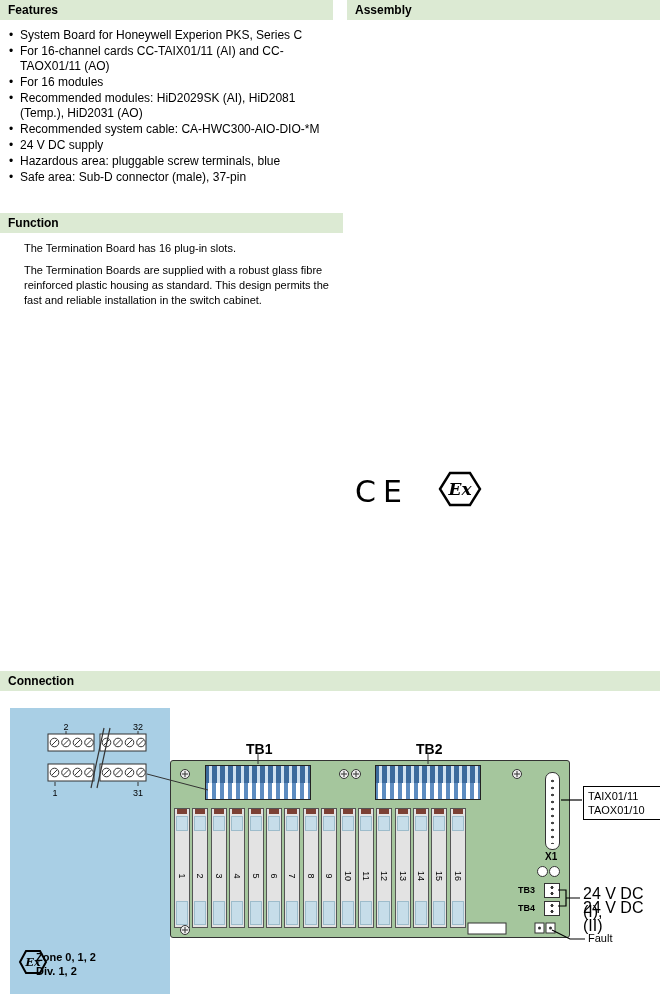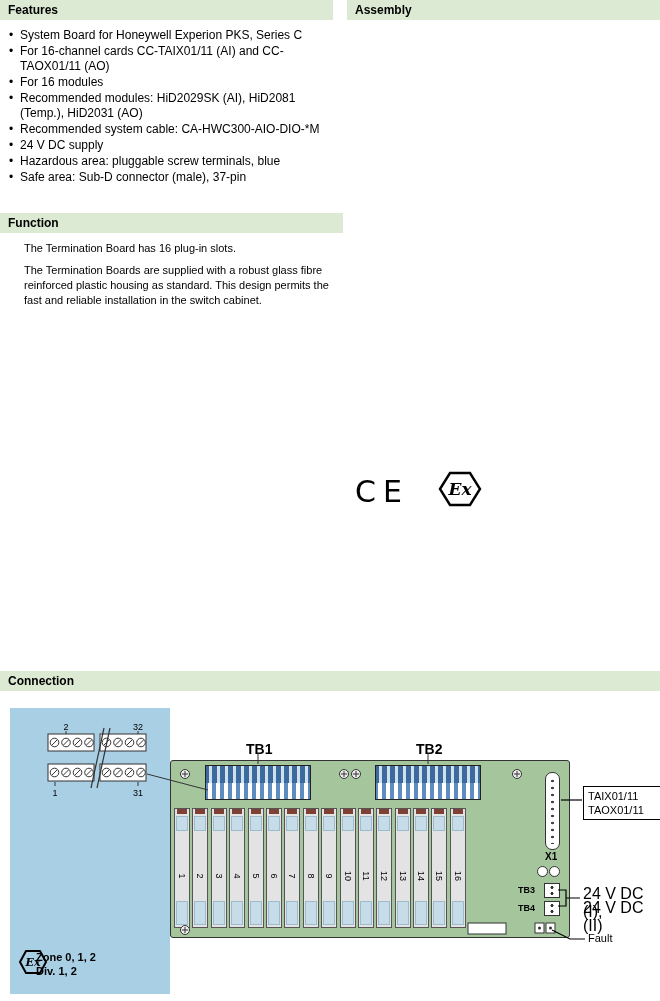--- a/index.html
+++ b/index.html
@@ -296,21 +296,21 @@
       <path d="M552,230 L570,239 L585,239" fill="none" stroke="#000" stroke-width="1.2"></path>
 
       <g>
         <polygon points="20,262 26,251 40,251 46,262 40,273 26,273" fill="none" stroke="#000" stroke-width="2"></polygon>
         <text class="exr" x="33" y="266" text-anchor="middle">Ex</text>
       </g>
     </svg>
 
     <div class="device-box">
       <div>TAIX01/11</div>
-      <div>TAOX01/11</div>
+      <div>TAOX01/10</div>
     </div>
     <div class="power-lbl power-l1">24 V DC (I),</div>
     <div class="power-lbl power-l2">24 V DC (II)</div>
     <div class="fault-lbl">Fault</div>
 
     <div class="zone zone-l1">Zone 0, 1, 2</div>
     <div class="zone zone-l2">Div. 1, 2</div>
   </div>
 
 </div>

